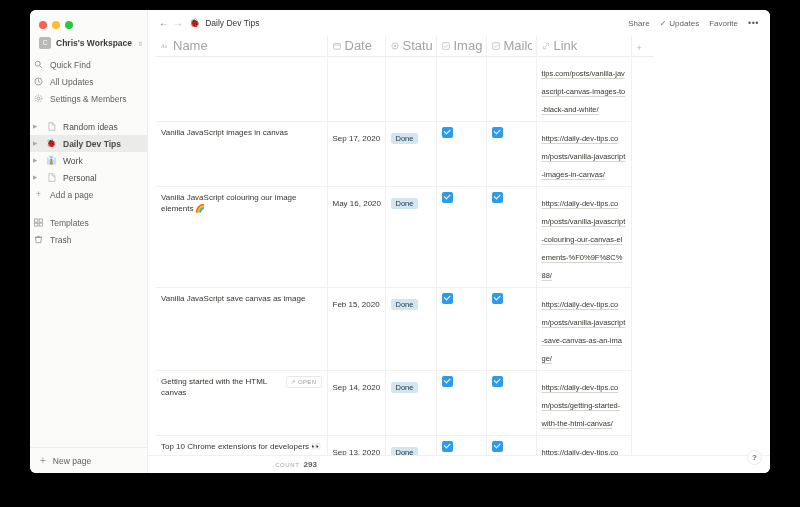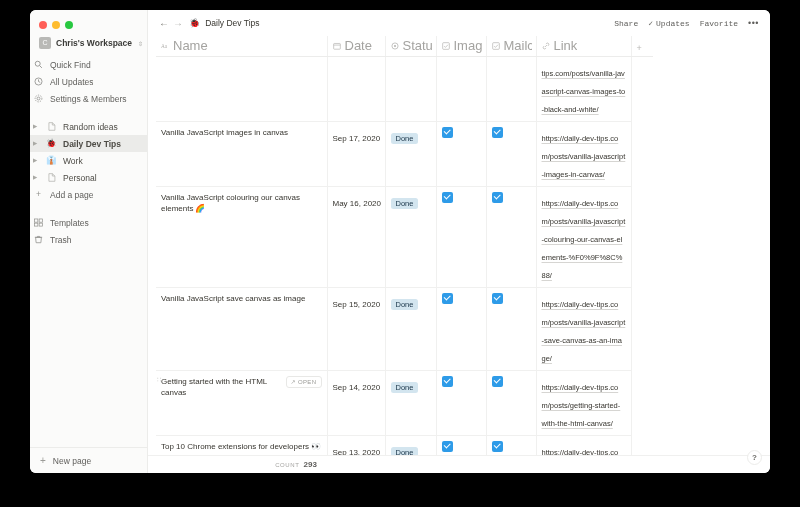--- a/index.html
+++ b/index.html
@@ -131,21 +131,21 @@
   }
   #crumb .ico { font-size: 9px; line-height: 1; }
   #crumb .t { font-size: 8.5px; color: #37352f; white-space: nowrap; }
   #topright {
     margin-left: auto;
     display: flex; align-items: center; gap: 10px;
     padding-right: 3px;
   }
   #topright .ti {
     font-size: 8px; color: #5f5e5b; white-space: nowrap;
-    display: flex; gap: 3px; font-family: Liberation Mono, monospace;
+    display: flex; gap: 3px;
   }
   #topright .check { color: #6b6a66; font-size: 8px; }
   #topright .dots { font-size: 9px; color: #5f5e5b; letter-spacing: .5px; }
 
   
   #tablewrap {
     flex: 1;
     position: relative;
     overflow: hidden;
   }
@@ -540,41 +540,41 @@
                 </td>
                 <td>
                   <span class="cbx"></span>
                 </td>
                 <td><span class="lnk">https://daily-dev-tips.com/posts/vanilla-javascript-images-in-canvas/</span></td>
                 <td style="border: none;"></td>
               </tr>
               <tr>
                 <td style="position: relative;">
                   <div class="nm">
-                    <span class="nmtxt">Vanilla JavaScript colouring our canvas elements 🌈</span>
+                    <span class="nmtxt">Vanilla JavaScript colouring our image elements 🌈</span>
                   </div>
                 </td>
                 <td><span class="dt">May 16, 2020</span></td>
                 <td><span class="badge">Done</span></td>
                 <td>
                   <span class="cbx"></span>
                 </td>
                 <td>
                   <span class="cbx"></span>
                 </td>
                 <td><span class="lnk">https://daily-dev-tips.com/posts/vanilla-javascript-colouring-our-canvas-elements-%F0%9F%8C%88/</span></td>
                 <td style="border: none;"></td>
               </tr>
               <tr>
                 <td style="position: relative;">
                   <div class="nm">
                     <span class="nmtxt">Vanilla JavaScript save canvas as image</span>
                   </div>
                 </td>
-                <td><span class="dt">Sep 15, 2020</span></td>
+                <td><span class="dt">Feb 15, 2020</span></td>
                 <td><span class="badge">Done</span></td>
                 <td>
                   <span class="cbx"></span>
                 </td>
                 <td>
                   <span class="cbx"></span>
                 </td>
                 <td><span class="lnk">https://daily-dev-tips.com/posts/vanilla-javascript-save-canvas-as-an-image/</span></td>
                 <td style="border: none;"></td>
               </tr>

